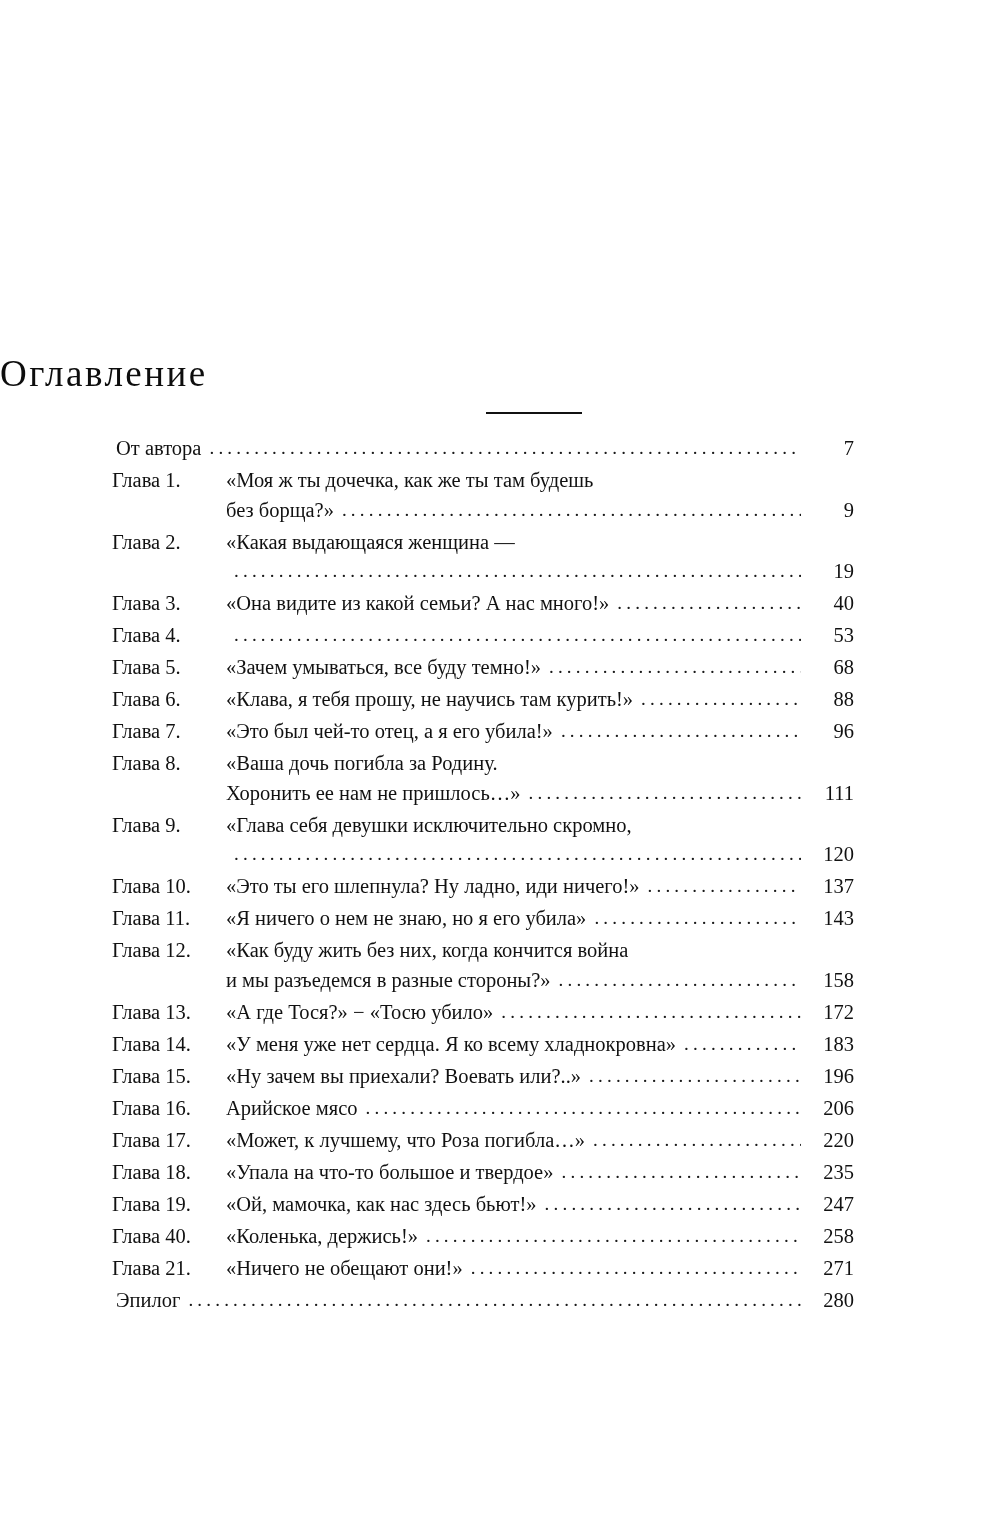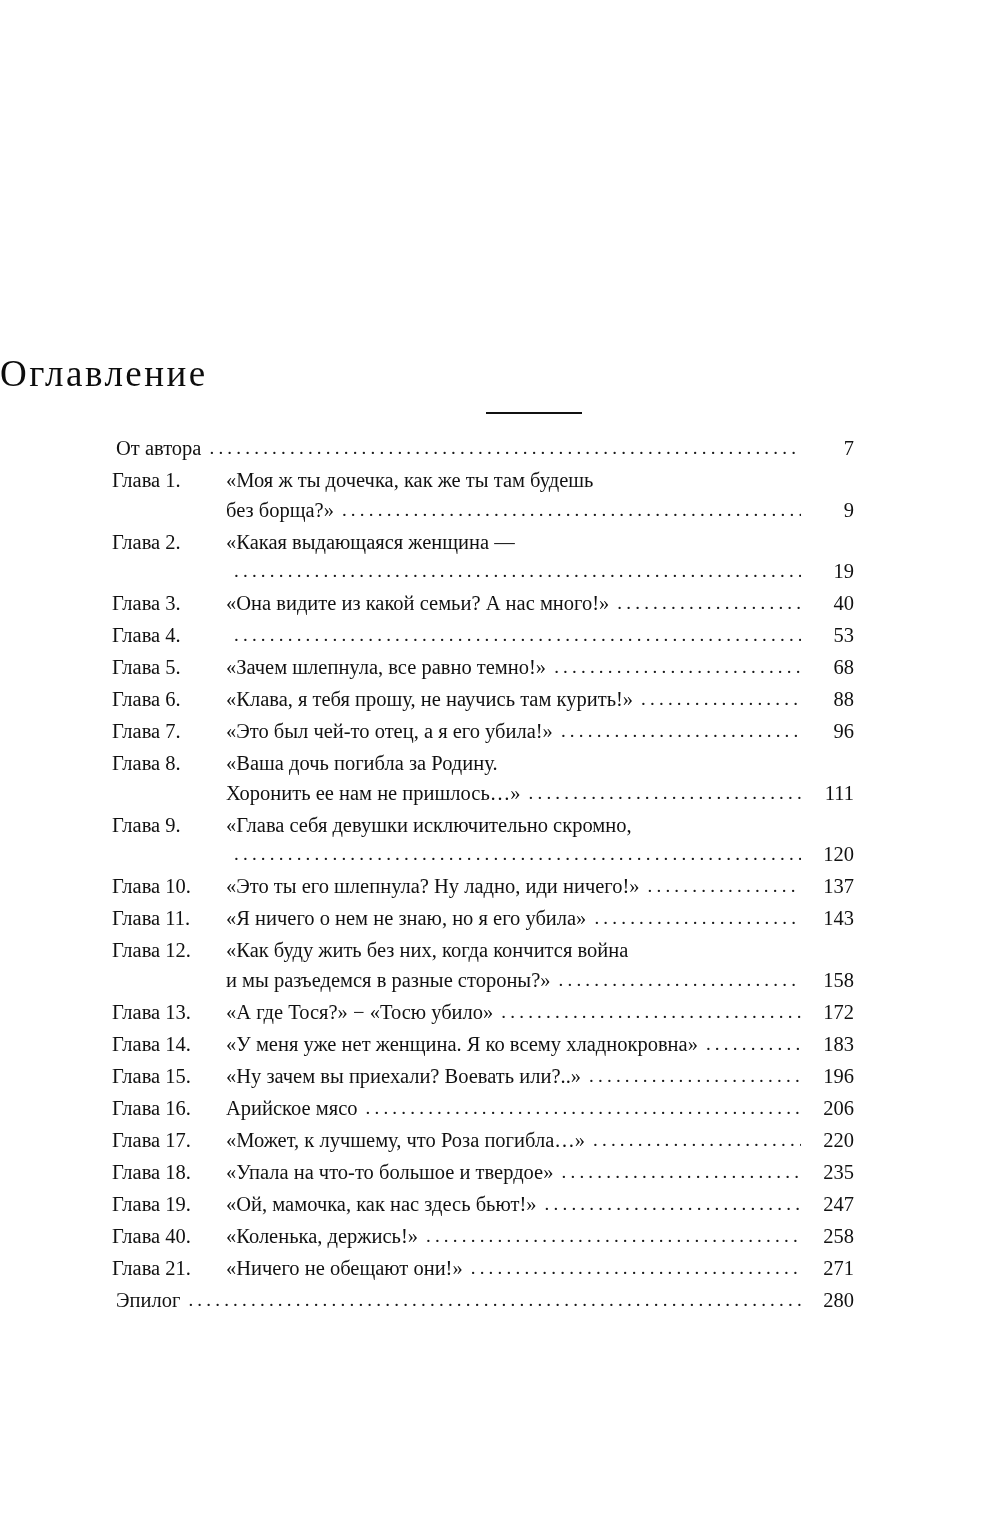--- a/index.html
+++ b/index.html
@@ -155,21 +155,21 @@
           <div class="line">
             <span class="leader">........................................................................................................................................................................................................</span>
             <span class="pageno">53</span>
           </div>
         </div>
       </div>
       <div class="toc-row">
         <div class="ch-label">Глава 5.</div>
         <div class="ch-body">
           <div class="line">
-            <span class="line-text">«Зачем шлепнула, все равно темно!»</span>
+            <span class="line-text">«Зачем умываться, все буду темно!»</span>
             <span class="leader">........................................................................................................................................................................................................</span>
             <span class="pageno">68</span>
           </div>
         </div>
       </div>
       <div class="toc-row">
         <div class="ch-label">Глава 6.</div>
         <div class="ch-body">
           <div class="line">
             <span class="line-text">«Клава, я тебя прошу, не научись там курить!»</span>
@@ -256,21 +256,21 @@
             <span class="line-text">«А где Тося?» − «Тосю убило»</span>
             <span class="leader">........................................................................................................................................................................................................</span>
             <span class="pageno">172</span>
           </div>
         </div>
       </div>
       <div class="toc-row">
         <div class="ch-label">Глава 14.</div>
         <div class="ch-body">
           <div class="line">
-            <span class="line-text">«У меня уже нет женщина. Я ко всему хладнокровна»</span>
+            <span class="line-text">«У меня уже нет сердца. Я ко всему хладнокровна»</span>
             <span class="leader">........................................................................................................................................................................................................</span>
             <span class="pageno">183</span>
           </div>
         </div>
       </div>
       <div class="toc-row">
         <div class="ch-label">Глава 15.</div>
         <div class="ch-body">
           <div class="line">
             <span class="line-text">«Ну зачем вы приехали? Воевать или?..»</span>

